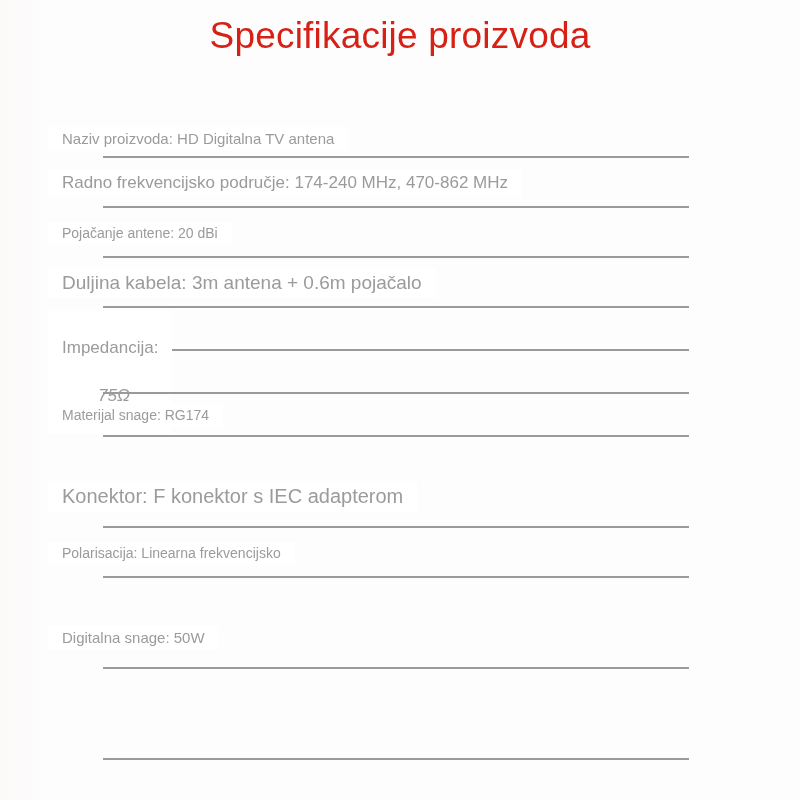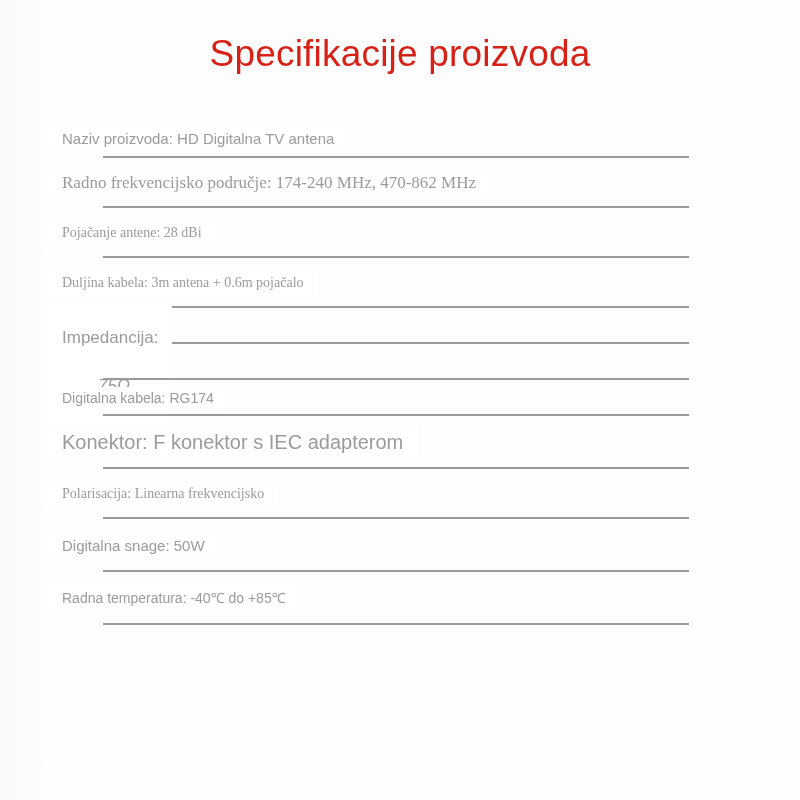--- a/index.html
+++ b/index.html
@@ -15,21 +15,21 @@
   }
   #page {
     position: relative;
     width: 800px;
     height: 800px;
     background: linear-gradient(90deg, #fbf8f8 0%, #fefdfd 6%, #fefdfd 100%);
     box-sizing: border-box;
   }
   #page-title {
     position: absolute;
-    top: 30px;
+    top: 12px;
     left: 0;
     width: 800px;
     text-align: center;
     color: #d62116;
     font-size: 37px;
     font-weight: 400;
     letter-spacing: 0.2px;
     line-height: 48px;
     white-space: nowrap;
   }
@@ -60,27 +60,27 @@
     width: 586px;
     height: 2px;
     background: #9a9a9a;
     bottom: 0;
   }
   
   .s-xs  { font-size: 13px; line-height: 19px; color: #b2b2b2; }
   .s-sm  { font-size: 14px; line-height: 20px; color: #aaaaaa; }
   .s-md  { font-size: 15px; line-height: 21px; color: #a3a3a3; }
   .s-lg  { font-size: 17px; line-height: 24px; color: #9a9a9a; }
-  .s-xl  { font-size: 14px; line-height: 27px; color: #949494; }
+  .s-xl  { font-size: 19px; line-height: 27px; color: #949494; }
   .s-xxl { font-size: 20px; line-height: 28px; color: #909090; }
 
   .row-h-38 { height: 38px; }
-  .row-h-50 { height: 50px; font-family: Liberation Serif, serif; }
-  .row-h-52 { height: 36px; }
-  .row-h-53 { height: 53px; }
+  .row-h-50 { height: 50px; }
+  .row-h-52 { height: 43px; }
+  .row-h-53 { height: 63px; margin-top: 28px; }
 
   .indent-70  { padding-left: 70px; }
   .indent-76  { padding-left: 76px; }
   .indent-80  { padding-left: 80px; }
   .indent-84  { padding-left: 84px; }
   .indent-90  { padding-left: 90px; }
   .indent-100 { padding-left: 100px; }
 
   .cell-wrap { display: block; }
   .cell-line2 { display: block; padding-left: 36px; font-style: italic; }
@@ -98,21 +98,21 @@
       <div class="cell s-md indent-70">Naziv proizvoda: HD Digitalna TV antena</div>
       <div class="divider"></div>
     </div>
 
     <div class="spec-row row-h-50">
       <div class="cell s-lg indent-76">Radno frekvencijsko područje: 174-240 MHz, 470-862 MHz</div>
       <div class="divider"></div>
     </div>
 
     <div class="spec-row row-h-50">
-      <div class="cell s-sm indent-70">Pojačanje antene: 28 dBi</div>
+      <div class="cell s-sm indent-70">Pojačanje antene: 20 dBi</div>
       <div class="divider"></div>
     </div>
 
     <div class="spec-row row-h-50">
       <div class="cell s-xl indent-100">Duljina kabela: 3m antena + 0.6m pojačalo</div>
       <div class="divider"></div>
     </div>
 
     <div class="spec-row row-h-52">
       <div class="cell s-xs indent-70">SWR: ≤1.5</div>
@@ -121,39 +121,38 @@
 
     <div class="spec-row row-h-52">
       <div class="cell s-lg indent-80">
         <span class="cell-wrap">Impedancija:</span>
         <span class="cell-line2">75Ω</span>
       </div>
       <div class="divider"></div>
     </div>
 
     <div class="spec-row row-h-52">
-      <div class="cell s-sm indent-80">Digitalna kabela: RG174</div>
+      <div class="cell s-sm indent-80">Materijal snage: RG174</div>
       <div class="divider"></div>
     </div>
 
     <div class="spec-row row-h-53">
       <div class="cell s-xxl indent-84">Konektor: F konektor s IEC adapterom</div>
       <div class="divider"></div>
     </div>
 
     <div class="spec-row row-h-50">
       <div class="cell s-sm indent-84">Polarisacija: Linearna frekvencijsko</div>
       <div class="divider"></div>
     </div>
 
     <div class="spec-row row-h-53">
       <div class="cell s-md indent-70">Digitalna snage: 50W</div>
       <div class="divider"></div>
     </div>
 
     <div class="spec-row row-h-53">
-      <div class="cell s-xl indent-90">Radna temperatura: -40℃ do +85℃</div>
       <div class="divider"></div>
     </div>
 
 
   </div>
 </div>
 
 </body></html>

